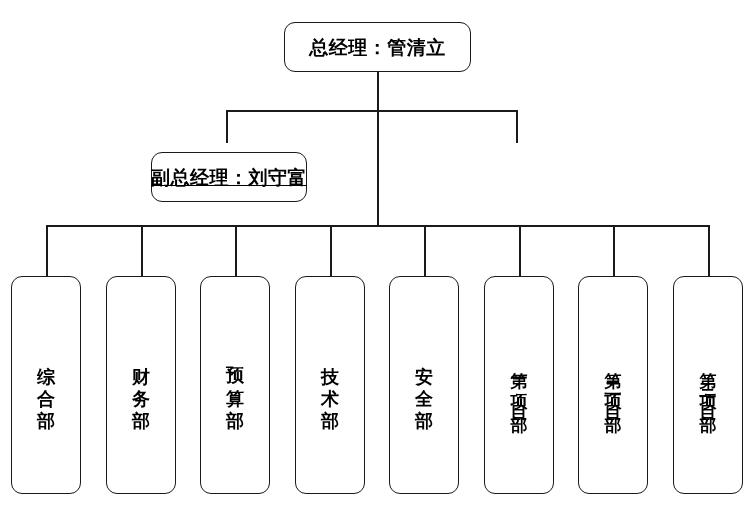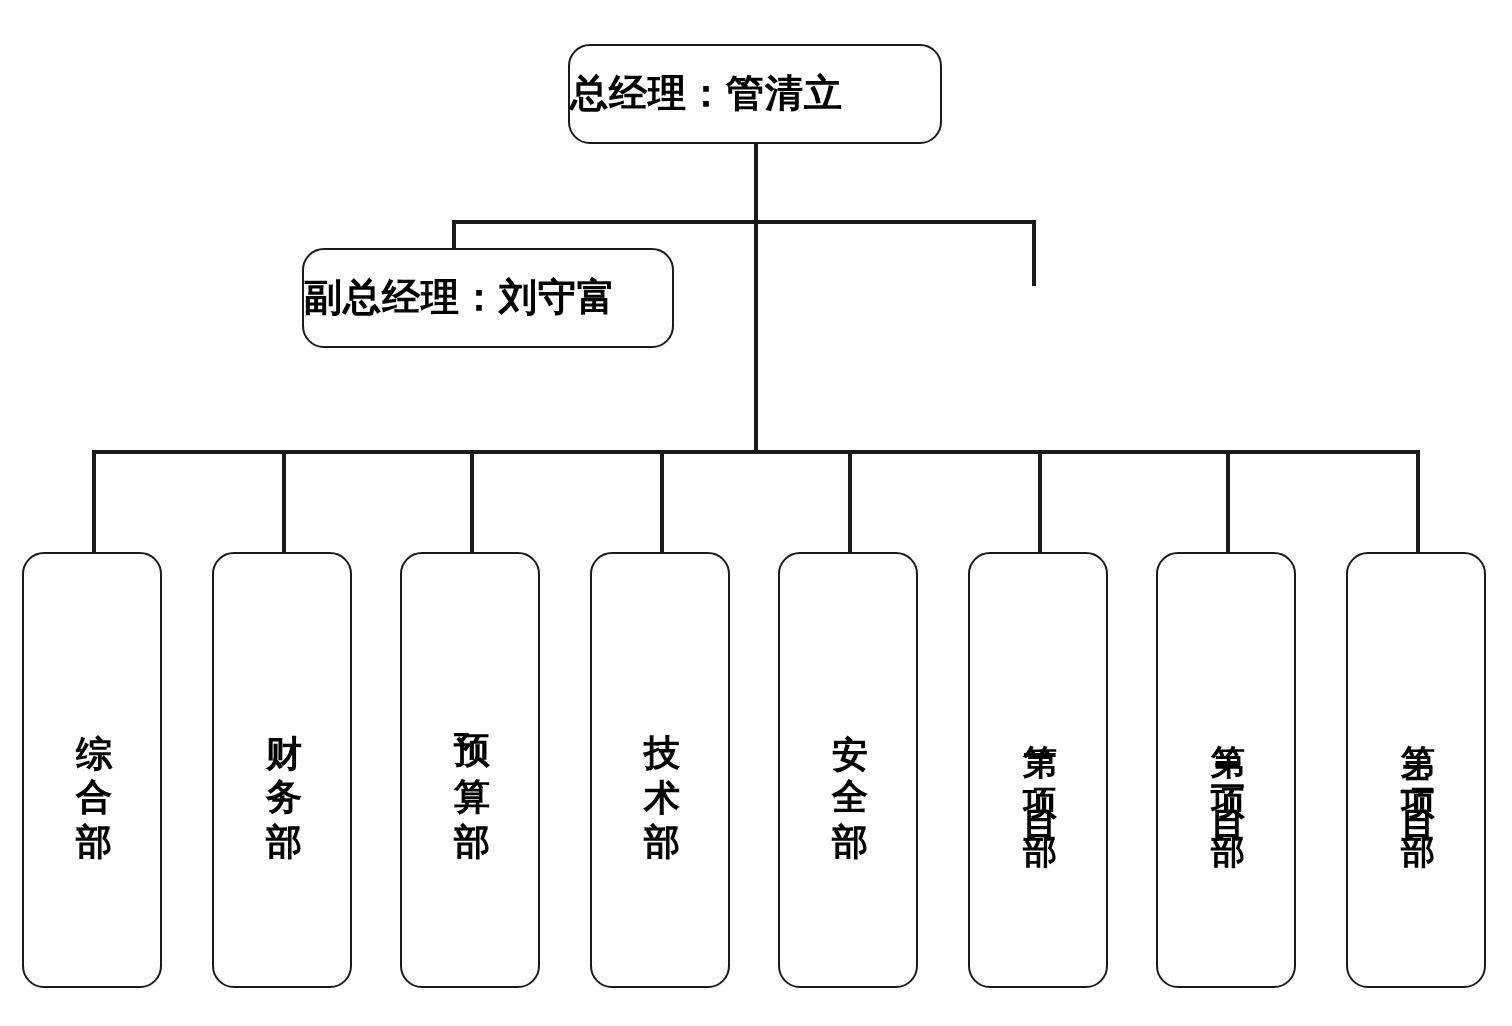--- a/index.html
+++ b/index.html
@@ -20,33 +20,35 @@
   }
   
   .node {
     position: absolute;
     box-sizing: border-box;
     border: 1px solid #1a1a1a;
     border-radius: 11px;
     background: #ffffff;
     display: flex;
     align-items: center;
+    justify-content: center;
     text-align: center;
   }
   .node-top {
     left: 284px;
     top: 22px;
     width: 187px;
     height: 50px;
   }
   .node-mid-left {
     left: 151px;
-    top: 124px;
-    width: 186px;
+    top: 152px;
+    width: 156px;
     height: 50px;
+    text-decoration: underline;
   }
   .node-mid-right {
     left: 421px;
     top: 142px;
     width: 186px;
     height: 50px;
   }
   .node-label {
     font-size: 19px;
     font-weight: bold;

